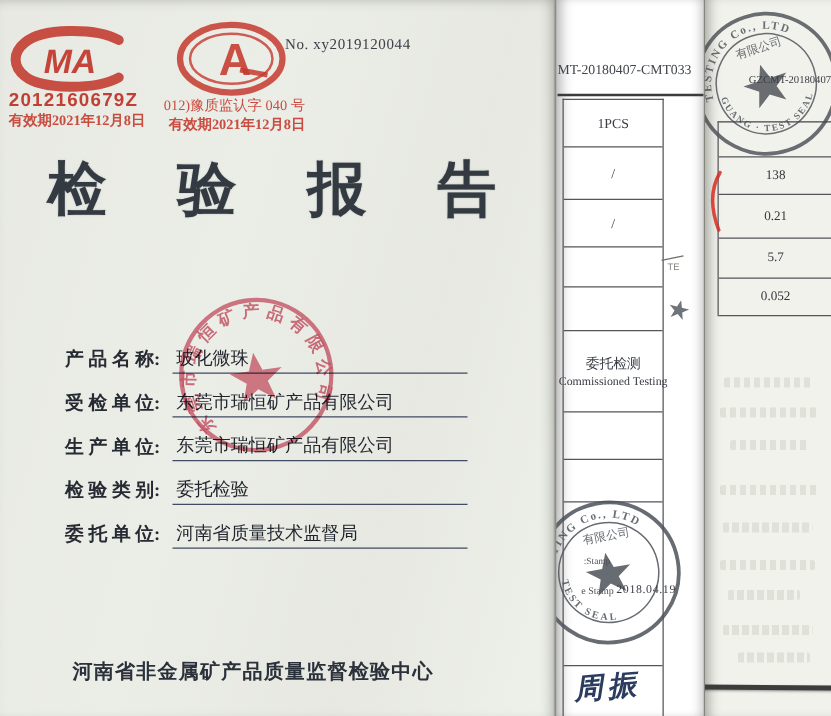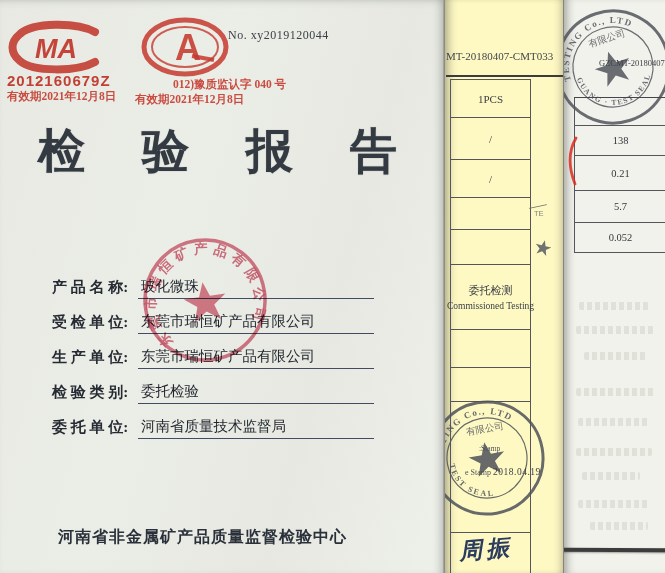--- a/index.html
+++ b/index.html
@@ -12,21 +12,21 @@
     background:linear-gradient(105deg,#e7e9e2 0%,#ebede7 40%,#e6e8e1 70%,#eef0ea 100%);
     border-right:1px solid #a3a39b;
     box-shadow:inset -7px 0 9px -5px rgba(40,40,40,.28), inset 0 6px 10px -7px rgba(60,60,60,.25);}
 
   .cma-svg{left:7px;top:20px;}
   .cma-cert{left:7px;top:72px;font-family:"Liberation Sans",sans-serif;
     font-size:15px;font-weight:bold;letter-spacing:1px;color:rgba(190,48,36,.92);}
   .cma-validity{left:7px;top:89px;font-size:11.5px;font-weight:bold;color:rgba(195,55,42,.88);}
 
   .cal-svg{left:140px;top:16px;}
-  .cal-cert{left:131px;top:77px;font-size:11.5px;font-weight:bold;color:rgba(198,58,46,.9);margin-left:42px;}
+  .cal-cert{left:131px;top:77px;font-size:11.5px;font-weight:normal;color:rgba(198,58,46,.9);}
   .cal-validity{left:135px;top:92px;font-size:11.5px;font-weight:bold;color:rgba(198,58,46,.9);}
 
   .report-no{left:228px;top:28px;font-size:12px;color:#3c4047;letter-spacing:.5px;}
 
   .title{left:38px;top:120px;font-size:47px;font-weight:bold;color:#343a42;
     letter-spacing:57px;white-space:nowrap;text-shadow:0 0 1px rgba(52,58,66,.5);}
 
   .fields{left:52px;top:264px;width:322px;}
   .frow{position:static;display:flex;align-items:flex-end;height:35px;}
   .flabel{position:static;flex:0 0 86px;font-size:15px;font-weight:bold;color:#262b33;
@@ -35,35 +35,35 @@
     color:#1f242c;padding:0 0 2px 3px;min-height:21px;white-space:nowrap;}
 
   .company-seal{left:141px;top:236px;width:128px;height:128px;mix-blend-mode:multiply;
     opacity:.88;transform:rotate(-8deg);}
 
   .footer{left:58px;top:527px;font-size:16px;font-weight:bold;letter-spacing:1px;color:#2b313a;}
 
   
   .page-mid{left:444px;top:0;width:119px;height:573px;overflow:hidden;
     background:linear-gradient(100deg,#ececе5 0%,#f1f2ec 30%,#eff0e9 100%);
-    background-color:#fef9c3;border-left:1px solid #8d8d86;
+    background-color:#ffffff;border-left:1px solid #8d8d86;
     box-shadow:inset 9px 0 10px -6px rgba(30,30,30,.38), inset -7px 0 9px -6px rgba(30,30,30,.33);}
   .mid-repno{left:1px;top:50px;font-size:11px;color:#41454c;white-space:nowrap;}
   .mid-topline{left:1px;top:75px;width:118px;height:2px;background:#3b3b3b;}
   .mid-table{left:5px;top:79px;width:81px;border-left:1px solid #55555a;border-right:1px solid #55555a;border-top:1px solid #55555a;}
   .mrow{position:static;display:flex;flex-direction:column;align-items:center;justify-content:center;
     border-bottom:1px solid #55555a;font-size:11px;color:#393d44;text-align:center;}
   .h38{height:38px}.h42{height:42px}.h32{height:32px}.h35{height:35px}
   .h65{height:65px}.h34{height:34px}.h131{height:131px}.h45{height:45px;border-bottom:none}
   .ttype .en{position:static;font-size:9.5px;white-space:nowrap;margin-top:3px;}
   .edge-line{left:84px;top:206px;width:18px;height:1px;background:#6d7069;transform:rotate(-12deg);}
   .edge-te{left:89px;top:209px;font-size:7.5px;color:#81847b;font-family:"Liberation Sans",sans-serif;}
   .edge-star{left:90px;top:240px;opacity:.85;transform:rotate(14deg);}
   .mid-stamp{left:-18px;top:398px;opacity:.85;transform:rotate(-10deg);}
-  .stamp-frag1{left:34px;top:444px;font-size:7.5px;color:#4e525a;z-index:4;}
+  .stamp-frag1{left:22px;top:444px;font-size:7.5px;color:#4e525a;z-index:4;}
   .stamp-frag2{left:20px;top:468px;font-size:8px;color:#4e525a;z-index:4;}
   .stamp-date{left:48px;top:467px;font-size:9.5px;color:#3a3e45;z-index:4;letter-spacing:.5px;}
   .signature{left:14px;top:534px;font-size:23px;font-style:italic;font-weight:bold;
     color:#2c3c5e;transform:rotate(-5deg);font-family:"DejaVu Sans",sans-serif;letter-spacing:4px;}
 
   
   .page-right{left:563px;top:0;width:102px;height:573px;overflow:hidden;
     background:#f2f2ec;border-left:1px solid #85857e;
     box-shadow:inset 8px 0 10px -6px rgba(25,25,25,.42);}
   .right-stamp{left:-11px;top:7px;opacity:.8;transform:rotate(-18deg);}

